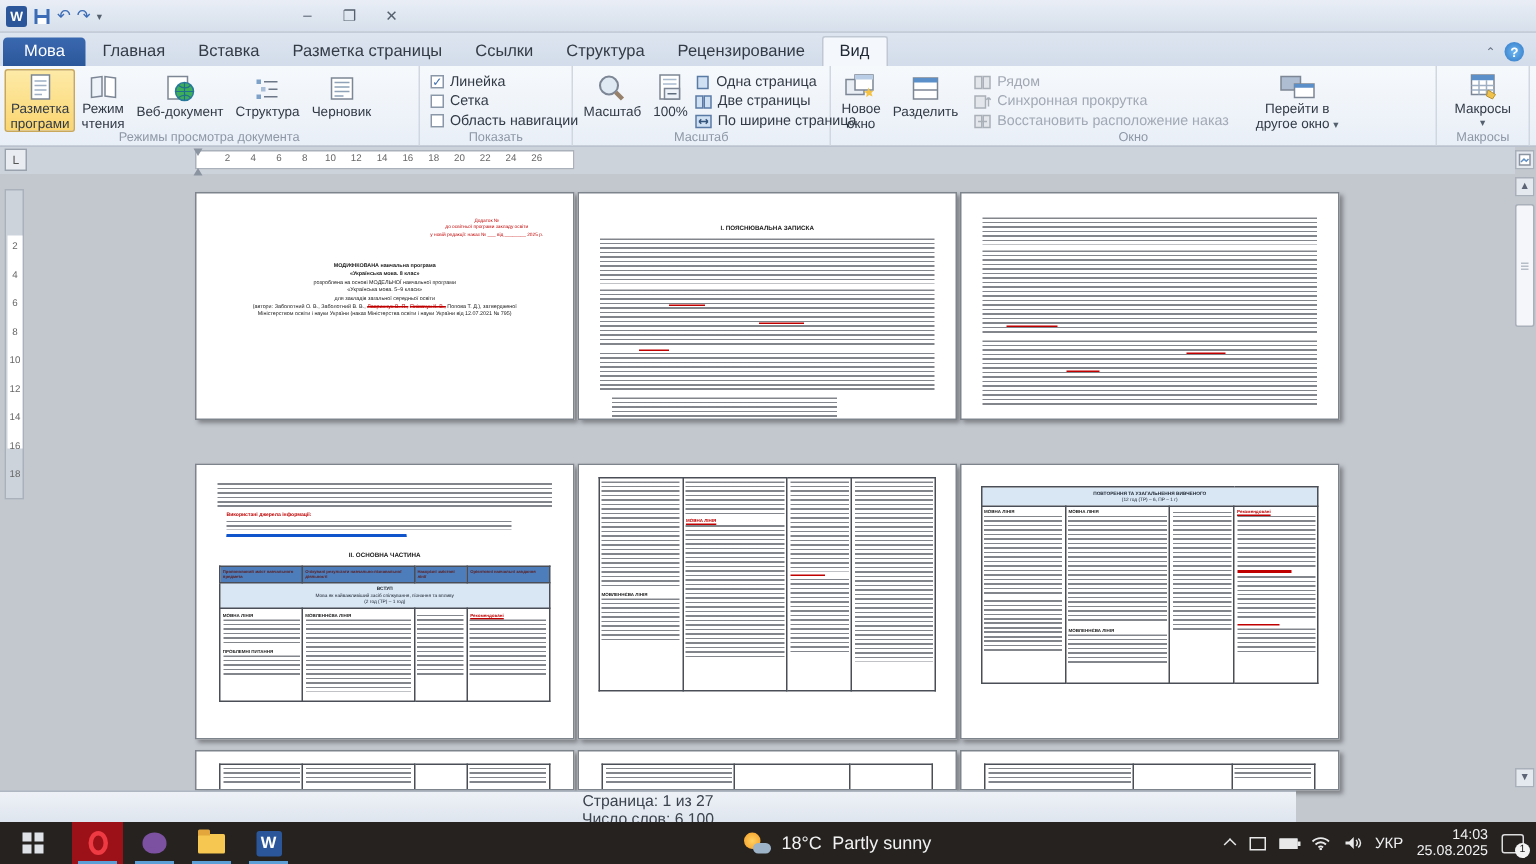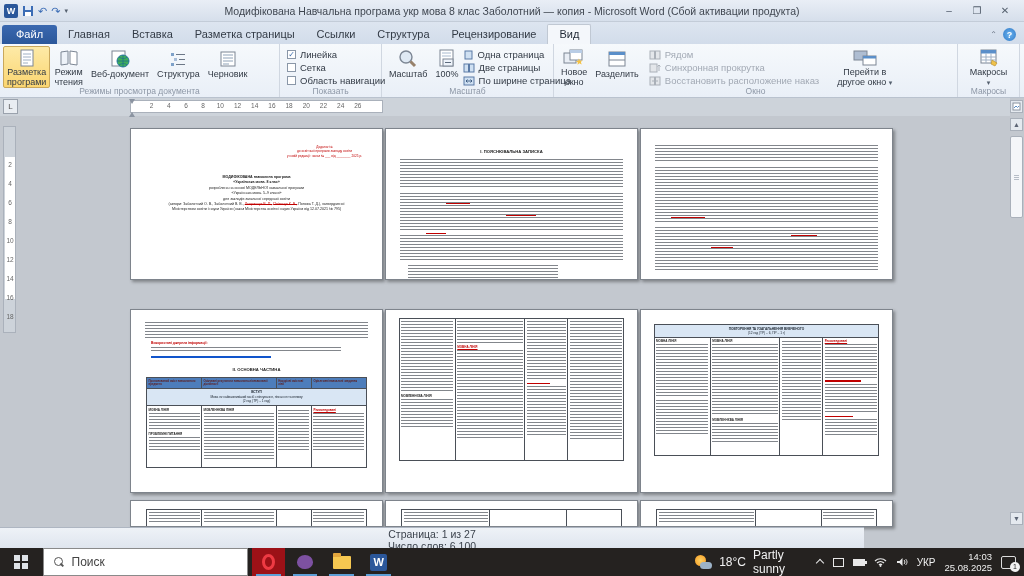--- a/index.html
+++ b/index.html
@@ -173,30 +173,29 @@
     <span class="wicon">W</span>
     <svg width="12" height="12">
       <rect x="1" y="1" width="10" height="10" fill="#3b6cb5"></rect>
         <rect x="3" y="1" width="6" height="4" fill="#dfe8f5"></rect>
         <rect x="3" y="7" width="6" height="4" fill="#fff"></rect>
     </svg>
     <span class="qicon">↶</span>
     <span class="qicon">↷</span>
     <span class="qcaret">▾</span>
   </div>
-  <div class="tb-title">Модифікована Навчальна програма укр мова 8 клас Заболотний — копия  -  Microsoft Word (Сбой активации продукта)</div>
   <div class="winctl">
     <span class="winbtn">–</span>
     <span class="winbtn">❐</span>
     <span class="winbtn">✕</span>
   </div>
 </div>
 
 <div class="tabrow">
-  <span class="tab file">Файл</span>
+  <span class="tab file">Мова</span>
   <span class="tab">Главная</span>
   <span class="tab">Вставка</span>
   <span class="tab">Разметка страницы</span>
   <span class="tab">Ссылки</span>
   <span class="tab">Структура</span>
   <span class="tab">Рецензирование</span>
   <span class="tab active">Вид</span>
   <span class="tabrow-right">
     <span class="collapse-caret">⌃</span>
     <span class="helpbtn">?</span>
@@ -714,24 +713,20 @@
 </div>
 
 <div class="taskbar">
   <div class="startbtn">
     <span class="winlogo">
         <i></i>
         <i></i>
         <i></i>
         <i></i>
       </span>
-  </div>
-  <div class="searchbox">
-    <span class="mag"></span>
-    <span>Поиск</span>
   </div>
   <div class="appbtn opera">
     <span class="operaring"></span>
     <span class="underline"></span>
   </div>
   <div class="appbtn">
     <span class="viberbub"></span>
     <span class="underline"></span>
   </div>
   <div class="appbtn">

